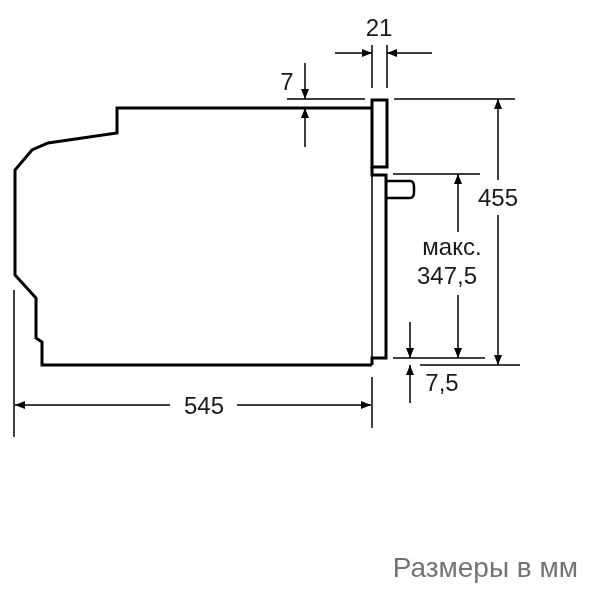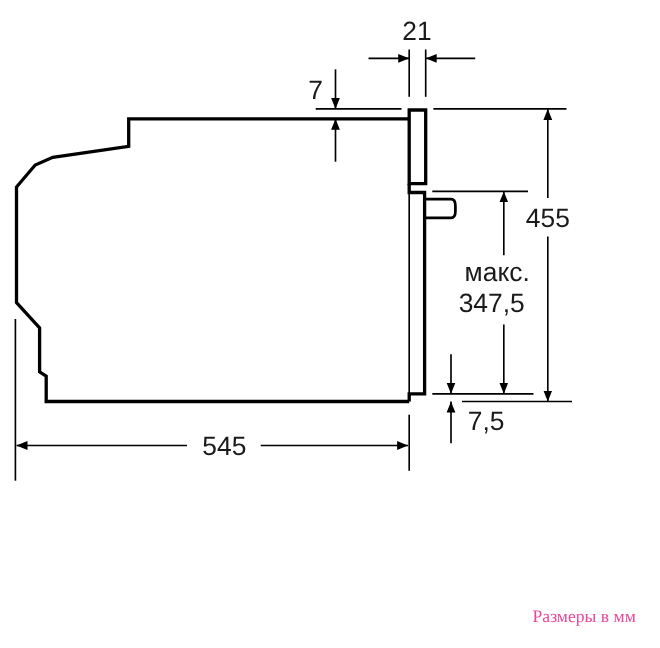--- a/index.html
+++ b/index.html
@@ -1,19 +1,19 @@
 <!DOCTYPE html>
 <html><head>
   <meta charset="utf-8">
   <style>
     html, body { margin: 0; padding: 0; background: #ffffff; }
     body { width: 600px; height: 589px; position: relative; overflow: hidden; font-family: "Liberation Sans", sans-serif; }
     svg { position: absolute; left: 0; top: 0; }
     .dimtext { font-family: "Liberation Sans", sans-serif; fill: #1a1a1a; }
-    .caption { position: absolute; right: 22px; top: 552px; font-size: 16px; color: #ec4899; font-family: Liberation Serif, serif; }
+    .caption { position: absolute; right: 22px; top: 552px; font-size: 28px; color: #737373; font-family: Liberation Sans, sans-serif; }
   </style>
 </head>
 <body>
 
 <svg width="600" height="589" viewBox="0 0 600 589">
   <defs>
     <marker id="arrow" viewBox="0 0 10 10" refX="10" refY="5" markerWidth="10" markerHeight="10" orient="auto-start-reverse" markerUnits="userSpaceOnUse">
       <path d="M0,1 L10,5 L0,9 z" fill="#000"></path>
     </marker>
   </defs>

